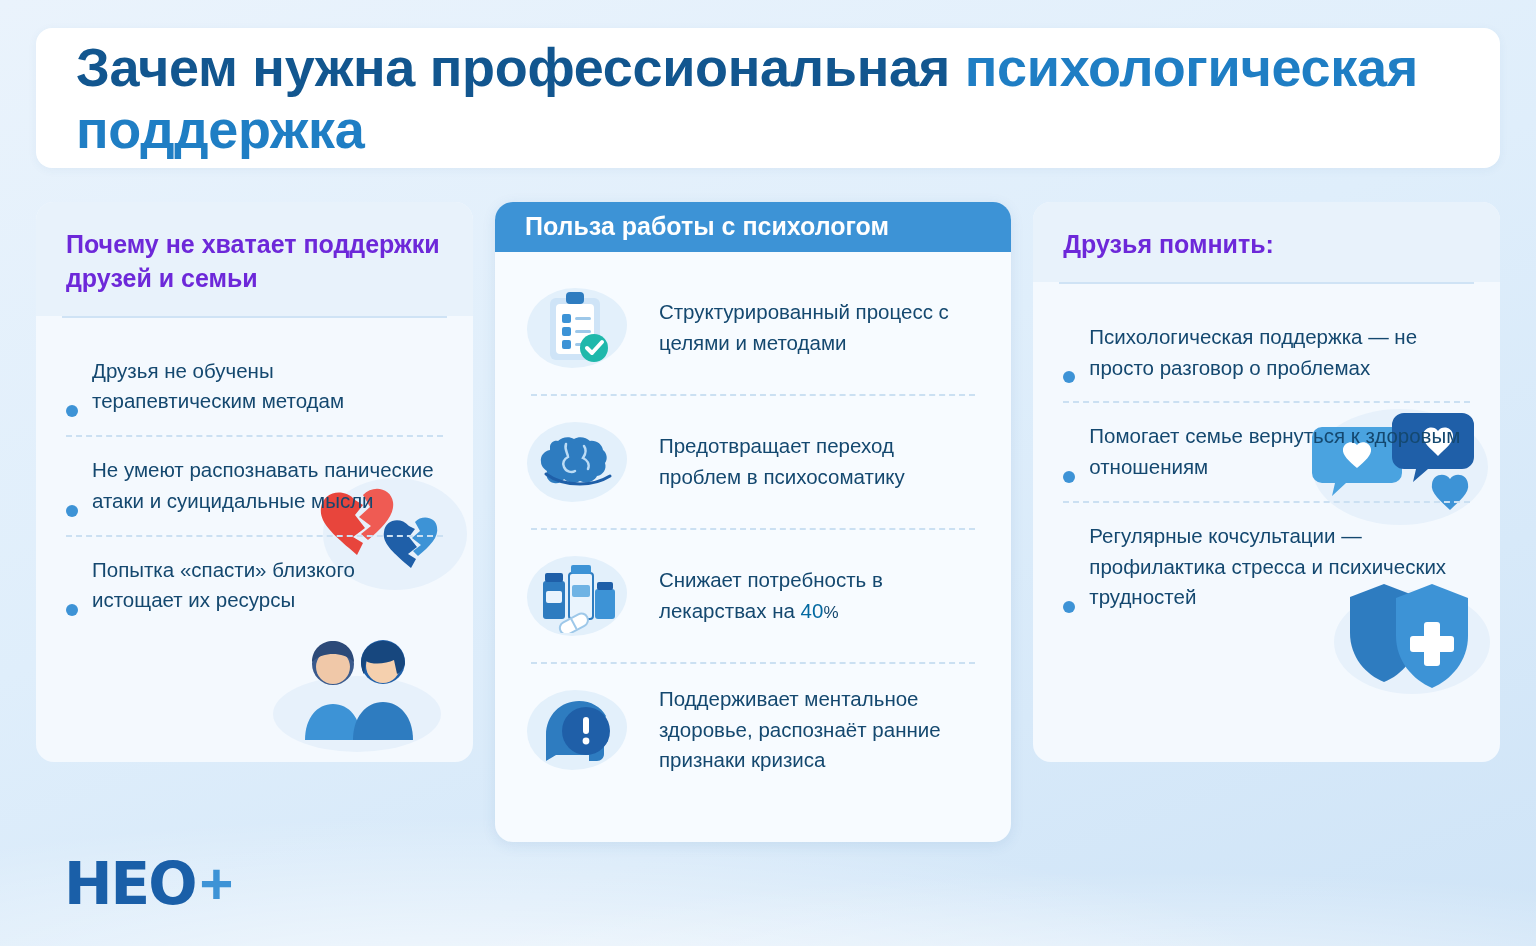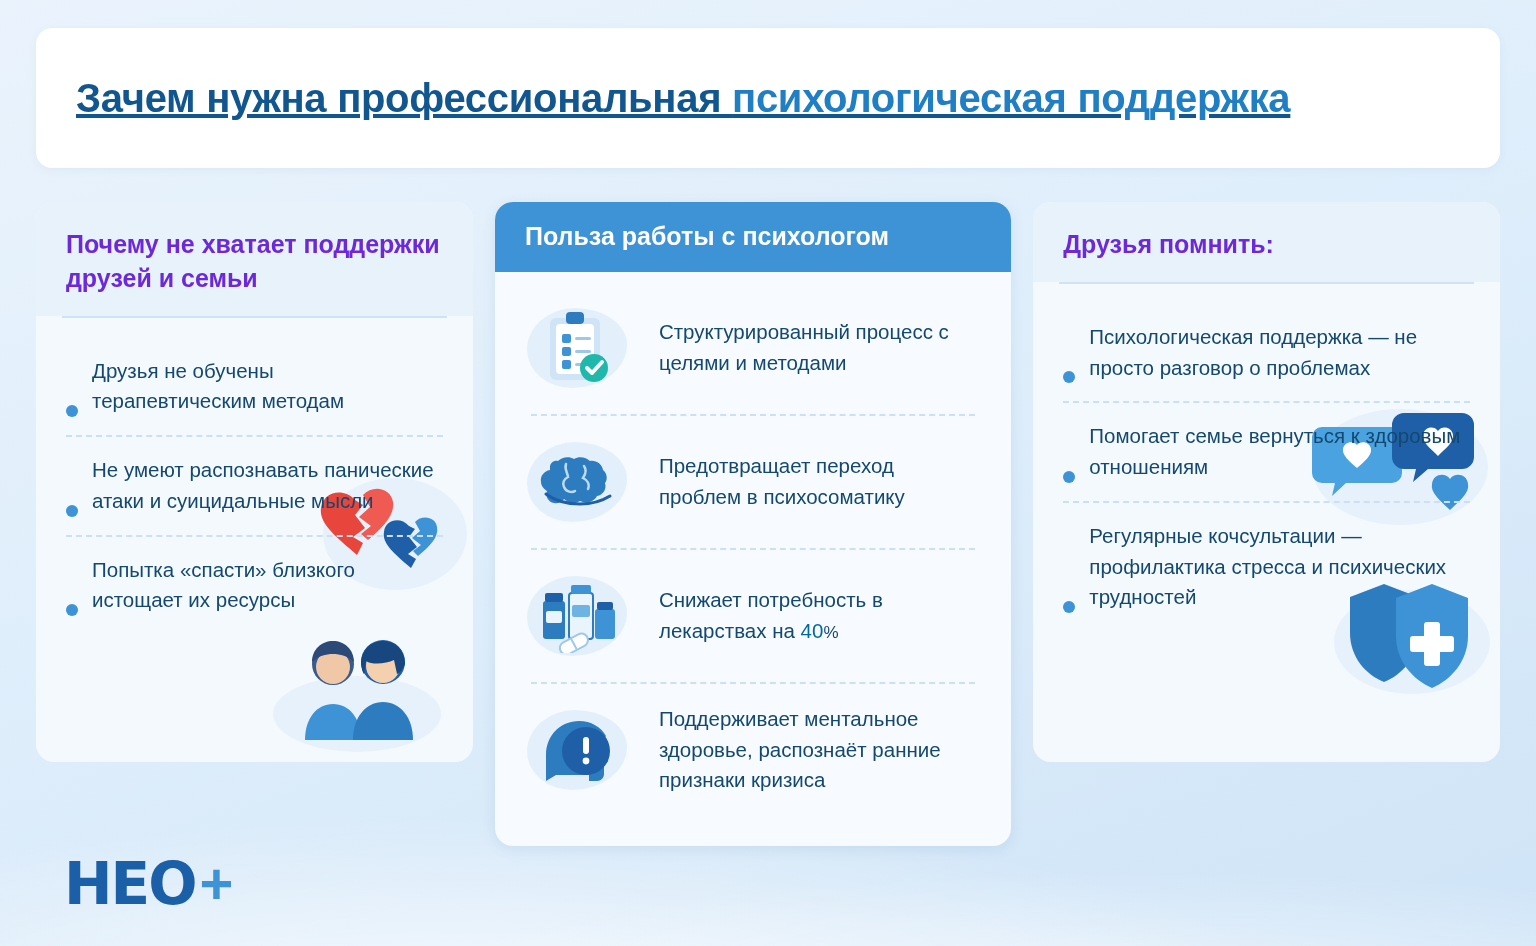--- a/index.html
+++ b/index.html
@@ -42,26 +42,25 @@
   .header-card {
     background: #ffffff;
     border-radius: 16px;
     height: 140px;
     display: flex;
     align-items: center;
     padding: 0 40px;
     box-shadow: 0 2px 10px rgba(50,100,160,.06);
   }
   .header-title {
-    font-size: 40px;
+    font-size: 54px;
     font-weight: 700;
     color: #12568f;
     letter-spacing: -0.3px;
     line-height: 1.15;
-    text-decoration: underline;
   }
   .header-title .accent {
     color: #1f7ec4;
     font-weight: 700;
   }
 
   
   .columns {
     display: flex;
     gap: 22px;
@@ -84,21 +83,21 @@
     padding: 26px 30px 20px 30px;
     font-size: 25px;
     font-weight: 700;
     line-height: 1.35;
     color: #6d28d9;
   }
   .col-head.plain { background: #e8f2fb; }
   .col-head.filled {
     background: #3d93d6;
     color: #ffffff;
-    padding: 18px 30px;
+    padding: 8px 30px;
     font-size: 25px;
   }
   .head-underline {
     height: 2px;
     background: #cfe3f5;
     margin: 0 26px;
   }
 
   
   .bullets { padding: 22px 30px 34px 30px; position: relative; z-index: 2; }

